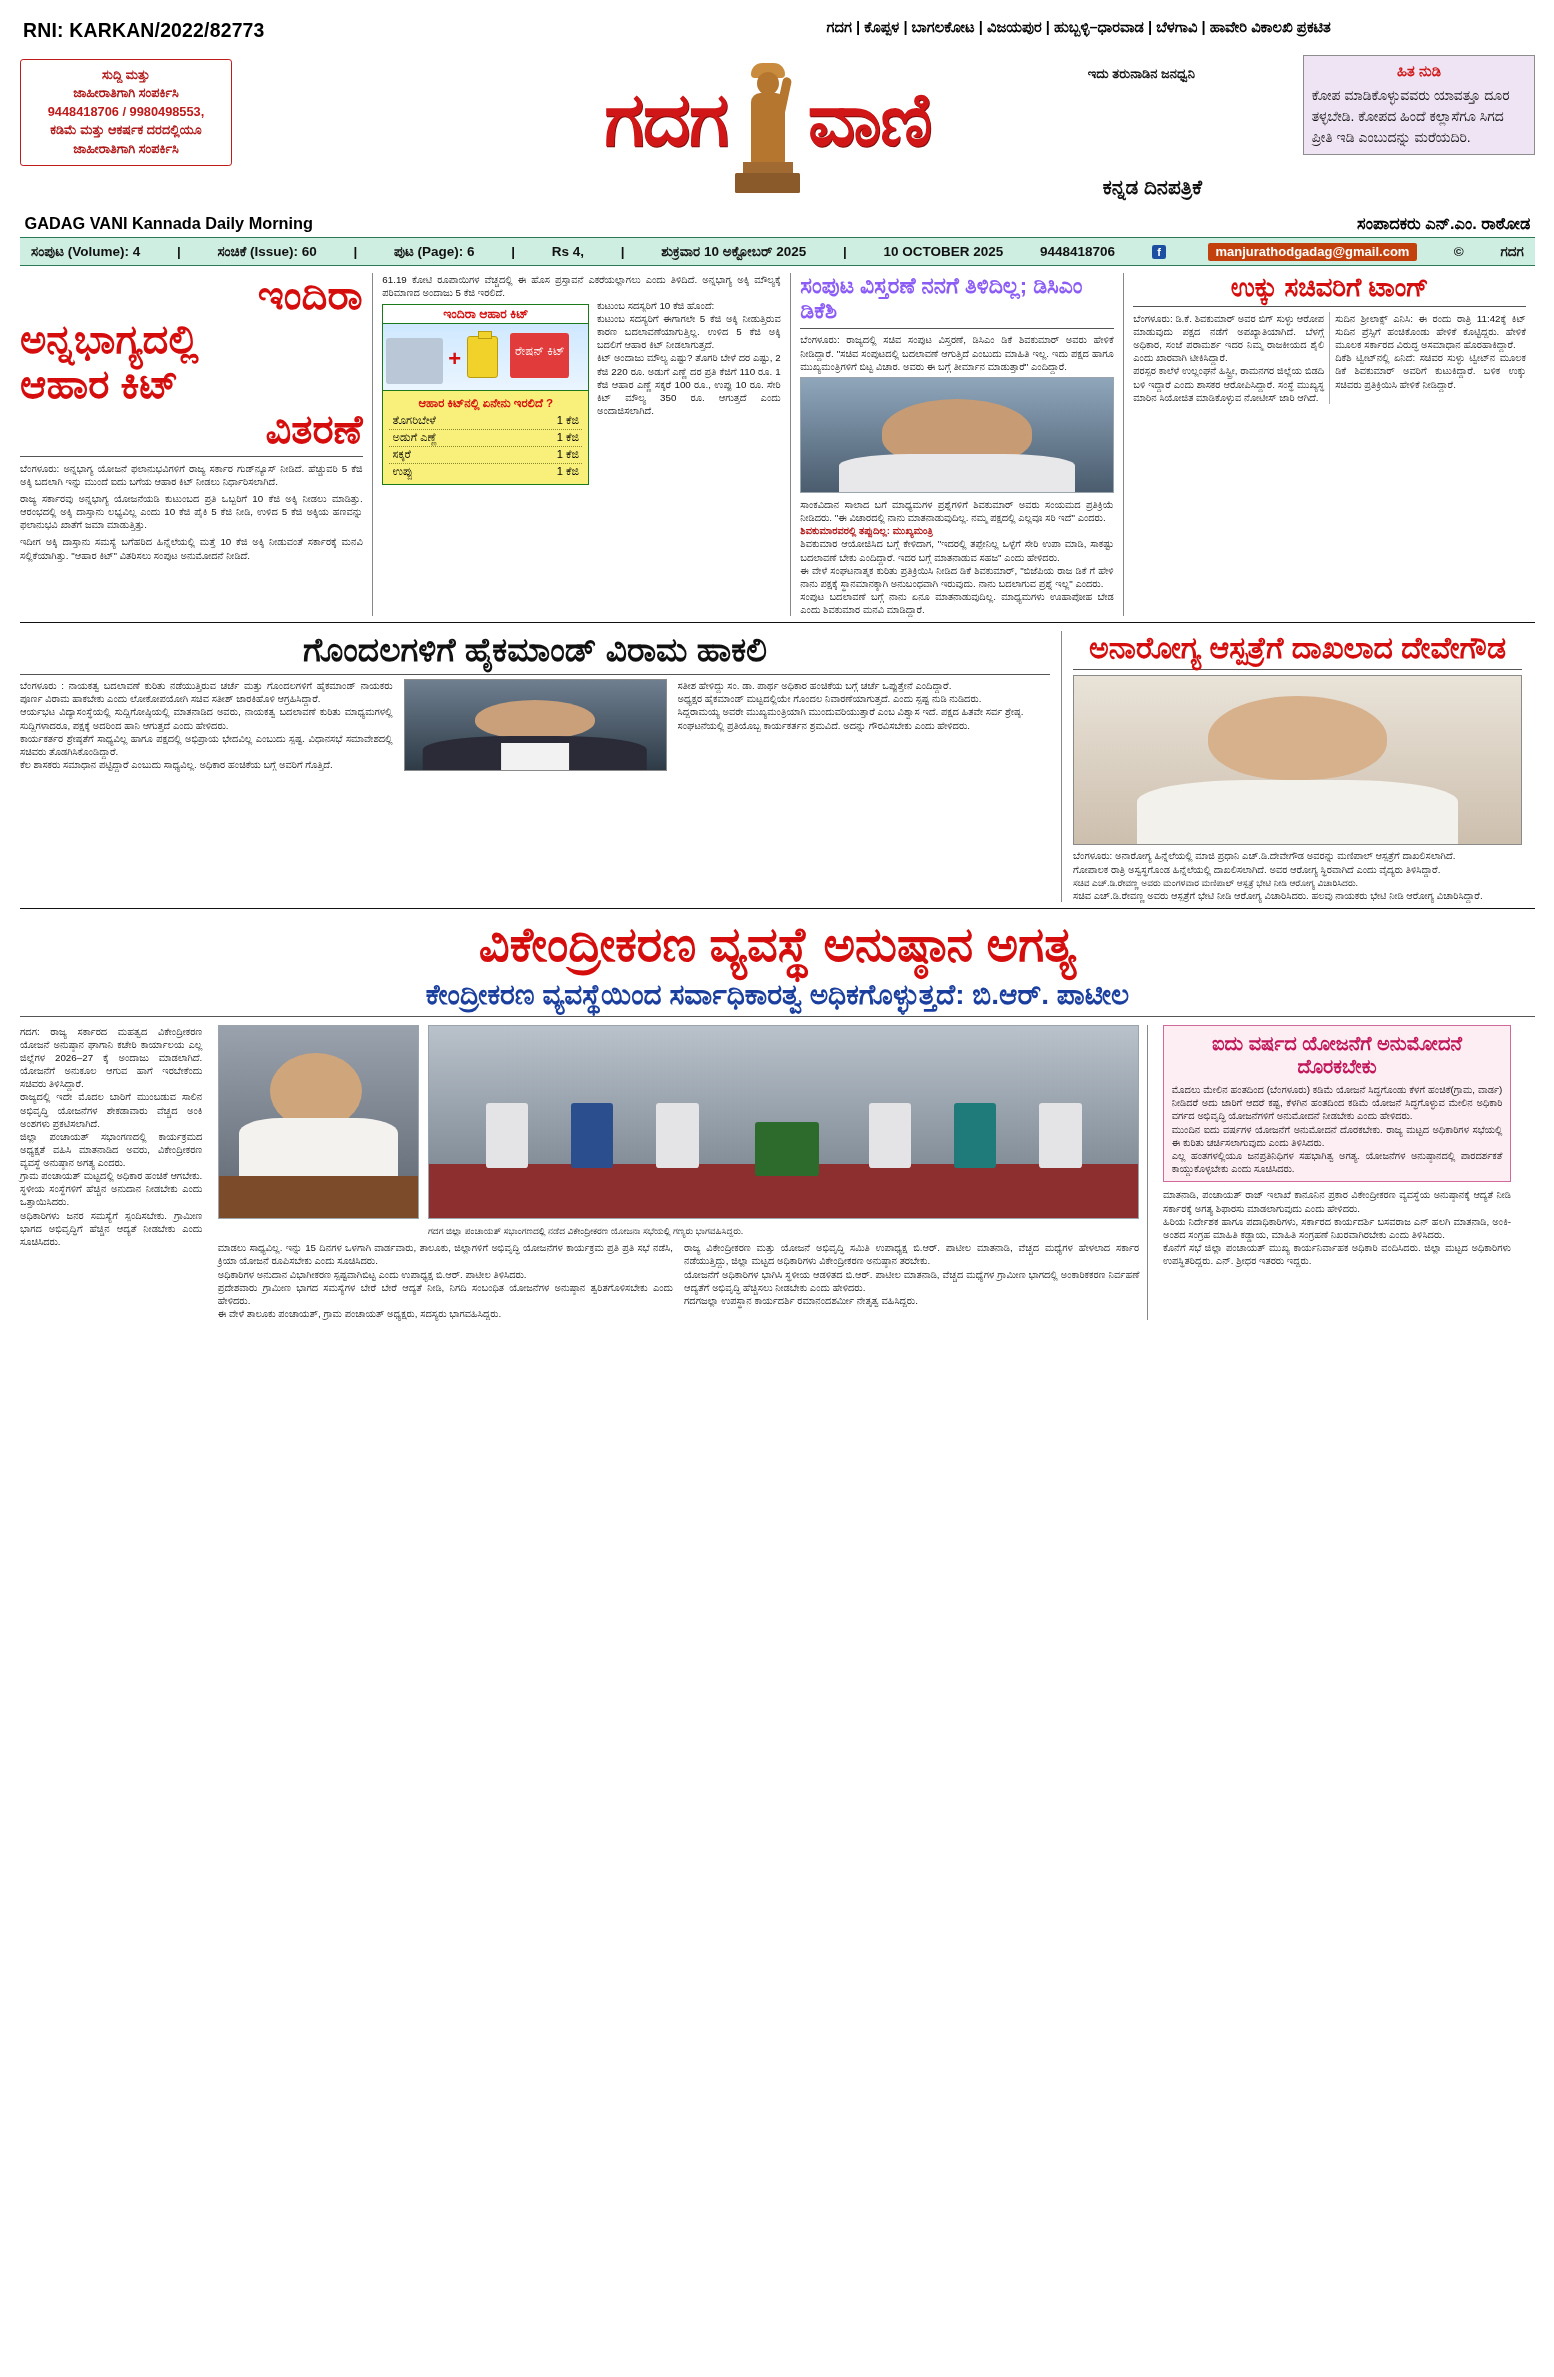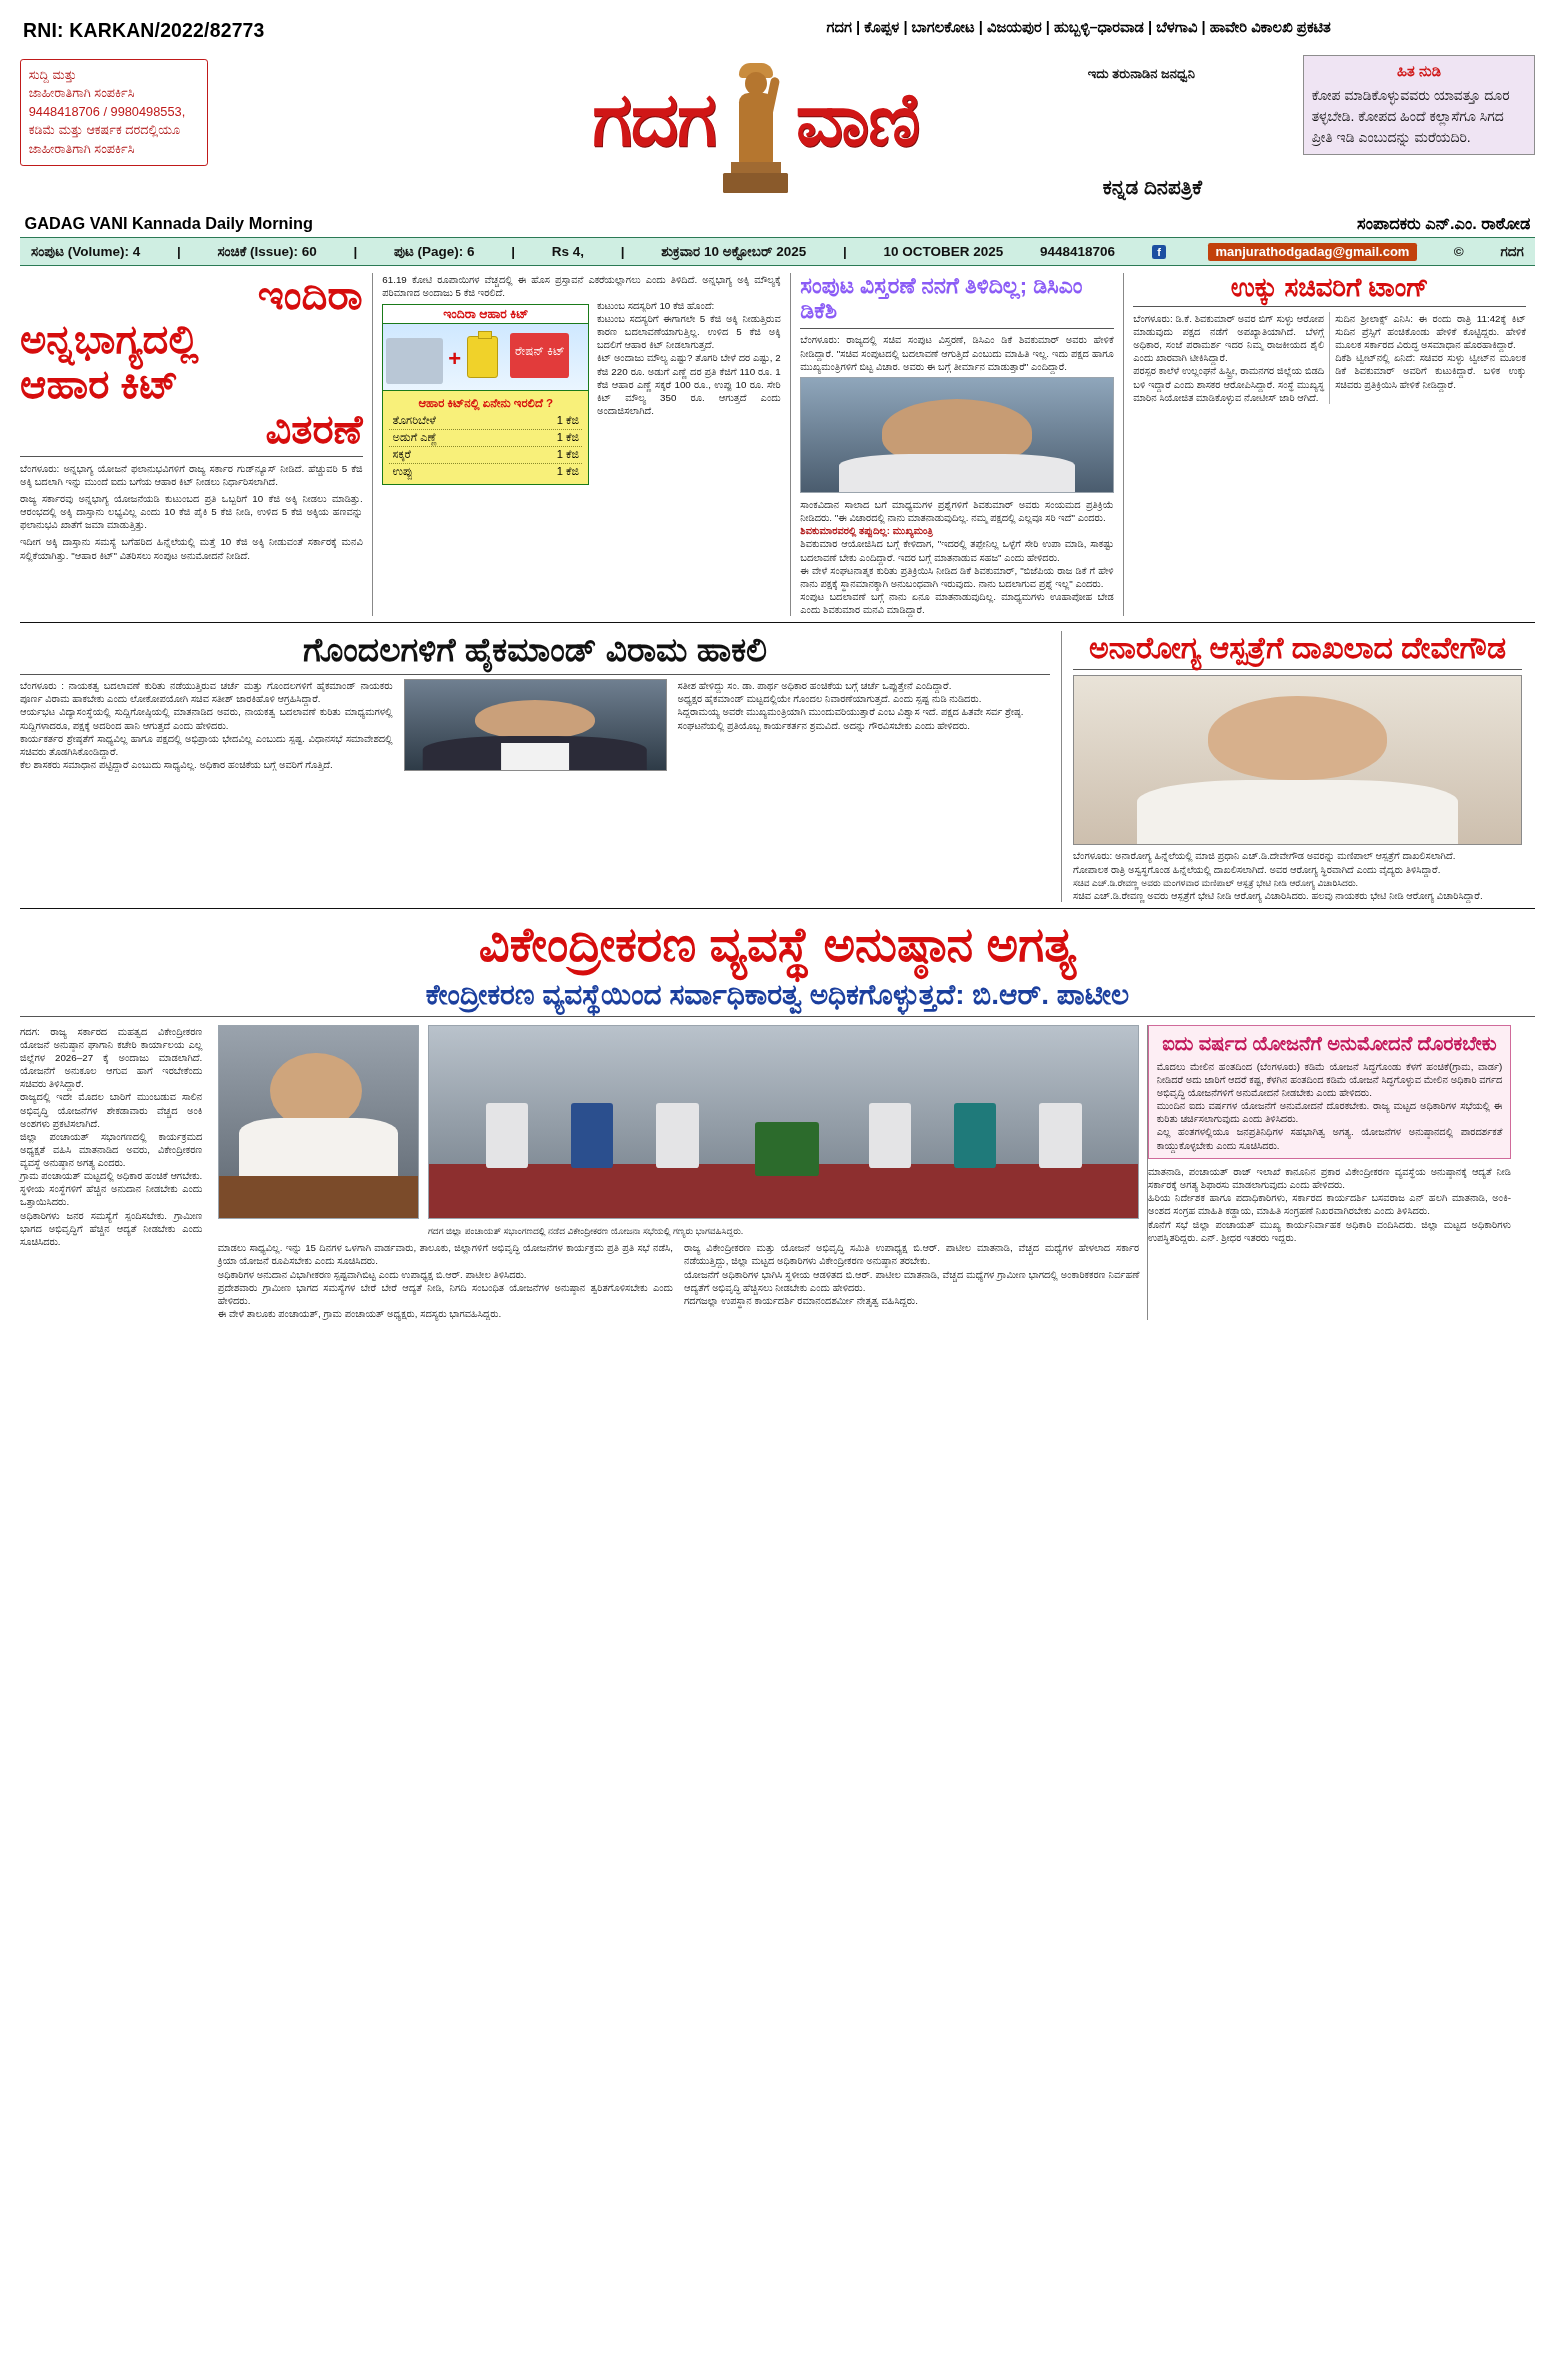--- a/index.html
+++ b/index.html
@@ -31,28 +31,29 @@
 
   .masthead {
     display: flex;
     align-items: flex-start;
     justify-content: space-between;
     margin-top: 3.1px;
     position: relative;
     min-height: 166px;
   }
   .contact-box {
-    width: 188px;
+    width: 212px;
     border: 1.5px solid #c01a1a;
     border-radius: 3.1px;
     padding: 6.2px 7.7px;
     font-size: 12.8px;
     line-height: 1.45;
-    font-weight: normal;
+    font-weight: bold;
     color: #b01616;
+    text-align: center;
     background: #fff;
     margin-top: 12.4px;
   }
   .contact-box .phone { color: #c01a1a; }
   .logo-wrap {
     flex: 1;
     display: flex;
     align-items: center;
     justify-content: center;
     position: relative;
@@ -213,21 +214,21 @@
   .h2-blue { font-size: 33px; text-align:center; }
   .h2-red { font-size: 30px; text-align:center; line-height:1.12;}
 
   
   .story3 { margin-top: 7.7px; }
   .h3-red { font-size: 48px; text-align:center; color:#d60d0d; font-weight:bold;}
   .h3-blue { font-size: 28px; text-align:center; color:#1b3f9e; font-weight:bold; margin-top:4.6px;}
   .s3grid { display:flex; margin-top:7.7px; }
   .s3a { width: 190px; padding-right:7.7px;}
   .s3mid { width: 937px; padding: 0 7.7px; }
-  .s3b { width: 364px; padding-left: 0; border-left:0.8px solid #888;}
+  .s3b { width: 364px; padding-left: 15px; border-left:0.8px solid #888;}
   .pinkbox { border:1.5px solid #d06a9a; background:#fdeef4; padding:6.2px 7.7px; }
   .pink-h { color:#c2185b; font-weight:bold; font-size:19.4px; text-align:center; line-height:1.2; margin-bottom:4.6px;}
 
   .twocol { column-count: 2; column-gap: 11px; column-rule: 0.8px solid #aaa; }
 
   .portrait { border:0.8px solid #8a8a8a; background:#d8dde2; position:relative; overflow:hidden;}
   .portrait .bg { position:absolute; inset:0; background:linear-gradient(#6f7f90,#2e3b47); }
   .portrait .face { position:absolute; left:50%; top:22%; transform:translateX(-50%); width:46%; height:44%; background:#caa07a; border-radius:50% 50% 45% 45%; }
   .portrait .torso { position:absolute; left:50%; bottom:0; transform:translateX(-50%); width:86%; height:38%; background:#2b2b38; border-radius:40% 40% 0 0;}
   .portrait .shirt { position:absolute; left:50%; bottom:0; transform:translateX(-50%); width:26%; height:30%; background:#f2f2f2;}

